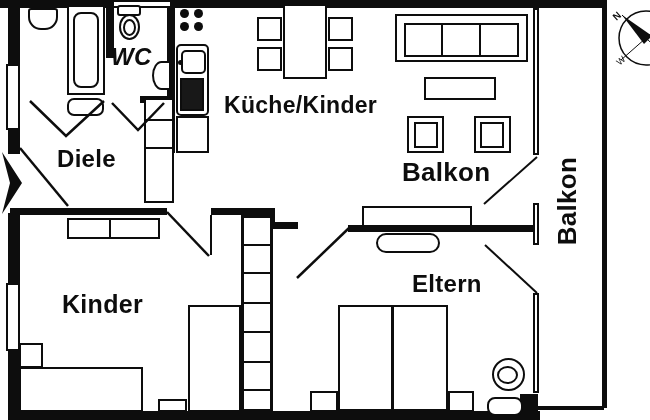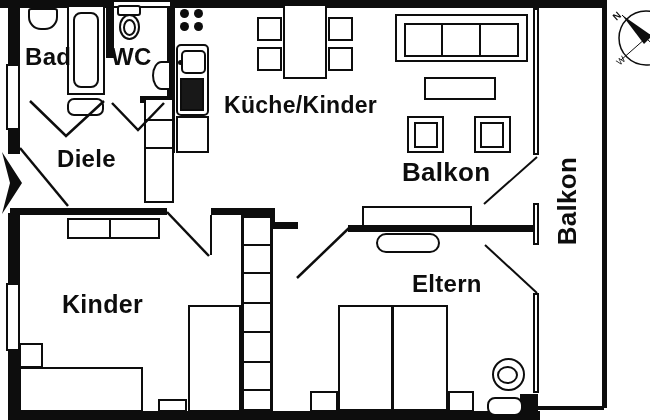--- a/index.html
+++ b/index.html
@@ -122,21 +122,20 @@
     <g>
       <circle cx="646" cy="38" r="27" fill="none" stroke="#0d0d0d" stroke-width="1.5"></circle>
       <line x1="622" y1="15" x2="670" y2="61" stroke="#0d0d0d" stroke-width="1"></line>
       <line x1="621" y1="60" x2="671" y2="16" stroke="#0d0d0d" stroke-width="1"></line>
       <polygon points="622,15 652,36 644,44" fill="#0d0d0d"></polygon>
       <text x="613" y="20" font-size="10" font-weight="bold" fill="#0d0d0d" transform="rotate(-42 616 16)">N</text>
       <text x="616" y="64" font-size="9" fill="#0d0d0d" transform="rotate(-42 620 60)">W</text>
     </g>
   </svg>
 
-  <div class="lbl" style="left:25px;top:45px;font-size:24px;">Bad</div>
-  <div class="lbl" style="left:111px;top:45px;font-size:24px;">WC</div>
+  <div class="lbl" style="left:111px;top:45px;font-size:24px;font-style:italic;">WC</div>
   <div class="lbl" style="left:224px;top:94px;font-size:23px;">Küche/Kinder</div>
   <div class="lbl" style="left:57px;top:147px;font-size:24px;">Diele</div>
   <div class="lbl" style="left:402px;top:159px;font-size:26px;">Balkon</div>
   <div class="lbl" style="left:53px;top:292px;font-size:25px;margin-left:9px;">Kinder</div>
   <div class="lbl" style="left:371px;top:272px;font-size:24px;margin-left:41px;">Eltern</div>
   <div class="lbl" style="left:517px;top:188px;width:100px;font-size:26px;text-align:center;transform:rotate(-90deg);transform-origin:center;">Balkon</div>
 </div>
 
 </body></html>

